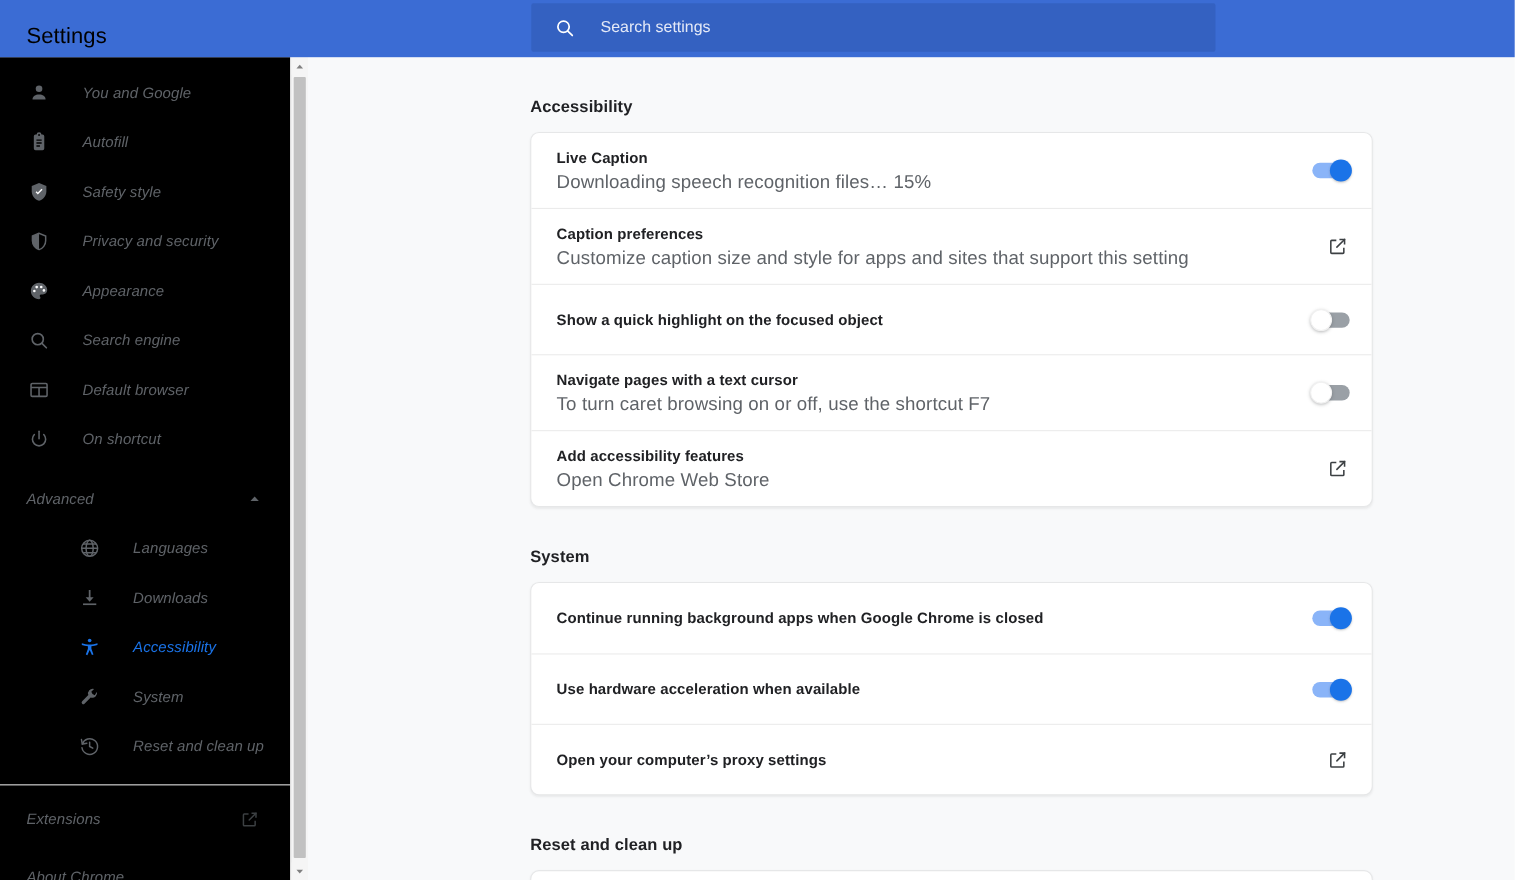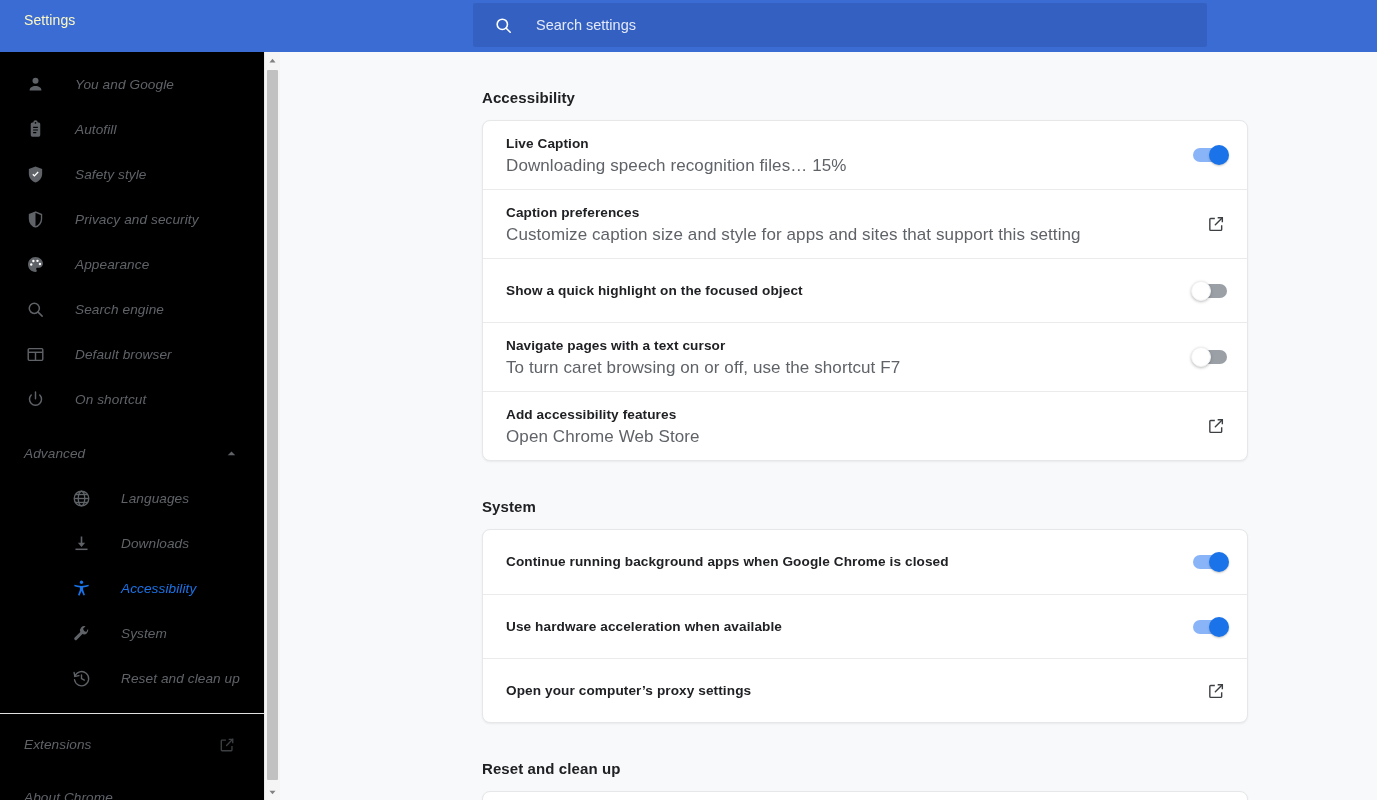--- a/index.html
+++ b/index.html
@@ -20,30 +20,30 @@
     width: 1377px;
     height: 52px;
     background: #3b6cd4;
     display: flex;
     align-items: center;
     z-index: 20;
   }
   .header-title {
     position: absolute;
     left: 24px;
-    top: 12px;
-    font-size: 14px;
-    color: #fef9c3;
+    top: 22px;
+    font-size: 20px;
+    color: #000000;
     letter-spacing: .1px;
   }
   .search-box {
     position: absolute;
-    left: 473px;
+    left: 483px;
     top: 3px;
-    width: 734px;
+    width: 622px;
     height: 44px;
     background: #3461c1;
     border-radius: 2px;
     display: flex;
     align-items: center;
     cursor: text;
   }
   .search-icon {
     margin-left: 20px;
     width: 20px; height: 20px;

